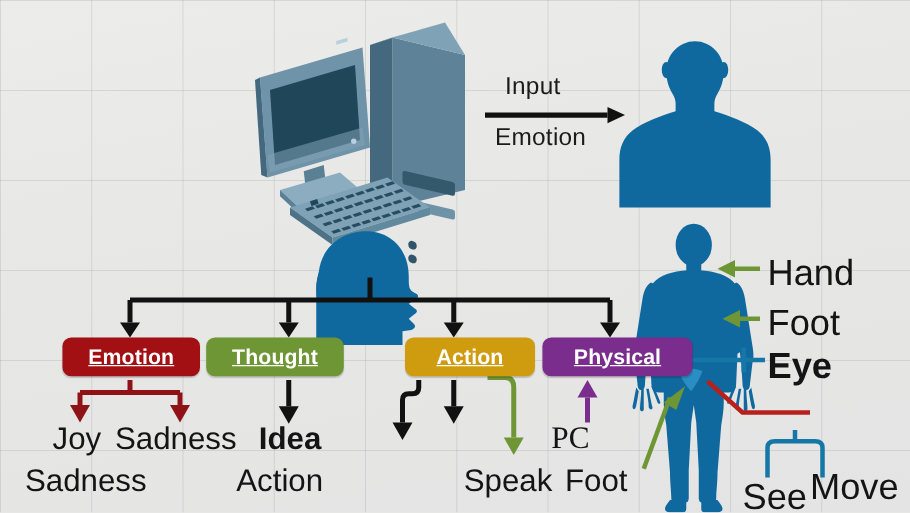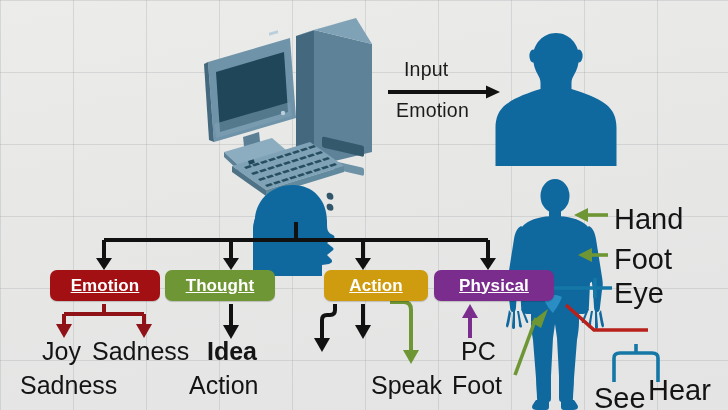--- a/index.html
+++ b/index.html
@@ -404,22 +404,22 @@
 
   <div class="leaf" style="left:42px;top:337px;">Joy</div>
   <div class="leaf" style="left:92px;top:337px;">Sadness</div>
   <div class="leaf" style="left:20px;top:371px;">Sadness</div>
 
   <div class="leaf" style="left:207px;top:337px;font-weight:bold;">Idea</div>
   <div class="leaf" style="left:189px;top:371px;">Action</div>
 
   <div class="leaf" style="left:371px;top:371px;text-align:center;">Speak</div>
 
-  <div class="leaf" style="left:461px;top:337px;">PC</div>
+  <div class="leaf" style="left:441px;top:337px;font-family:Liberation Serif, serif;">PC</div>
   <div class="leaf" style="left:452px;top:371px;">Foot</div>
 
   <div class="bodylab" style="left:614px;top:203px;">Hand</div>
   <div class="bodylab" style="left:614px;top:243px;">Foot</div>
-  <div class="bodylab" style="left:614px;top:277px;">Eye</div>
+  <div class="bodylab" style="left:614px;top:277px;font-weight:bold;">Eye</div>
   <div class="bodylab" style="left:594px;top:382px;">See</div>
-  <div class="bodylab" style="left:648px;top:374px;">Hear</div>
+  <div class="bodylab" style="left:648px;top:374px;">Move</div>
 
 </div>
 
 </body></html>

